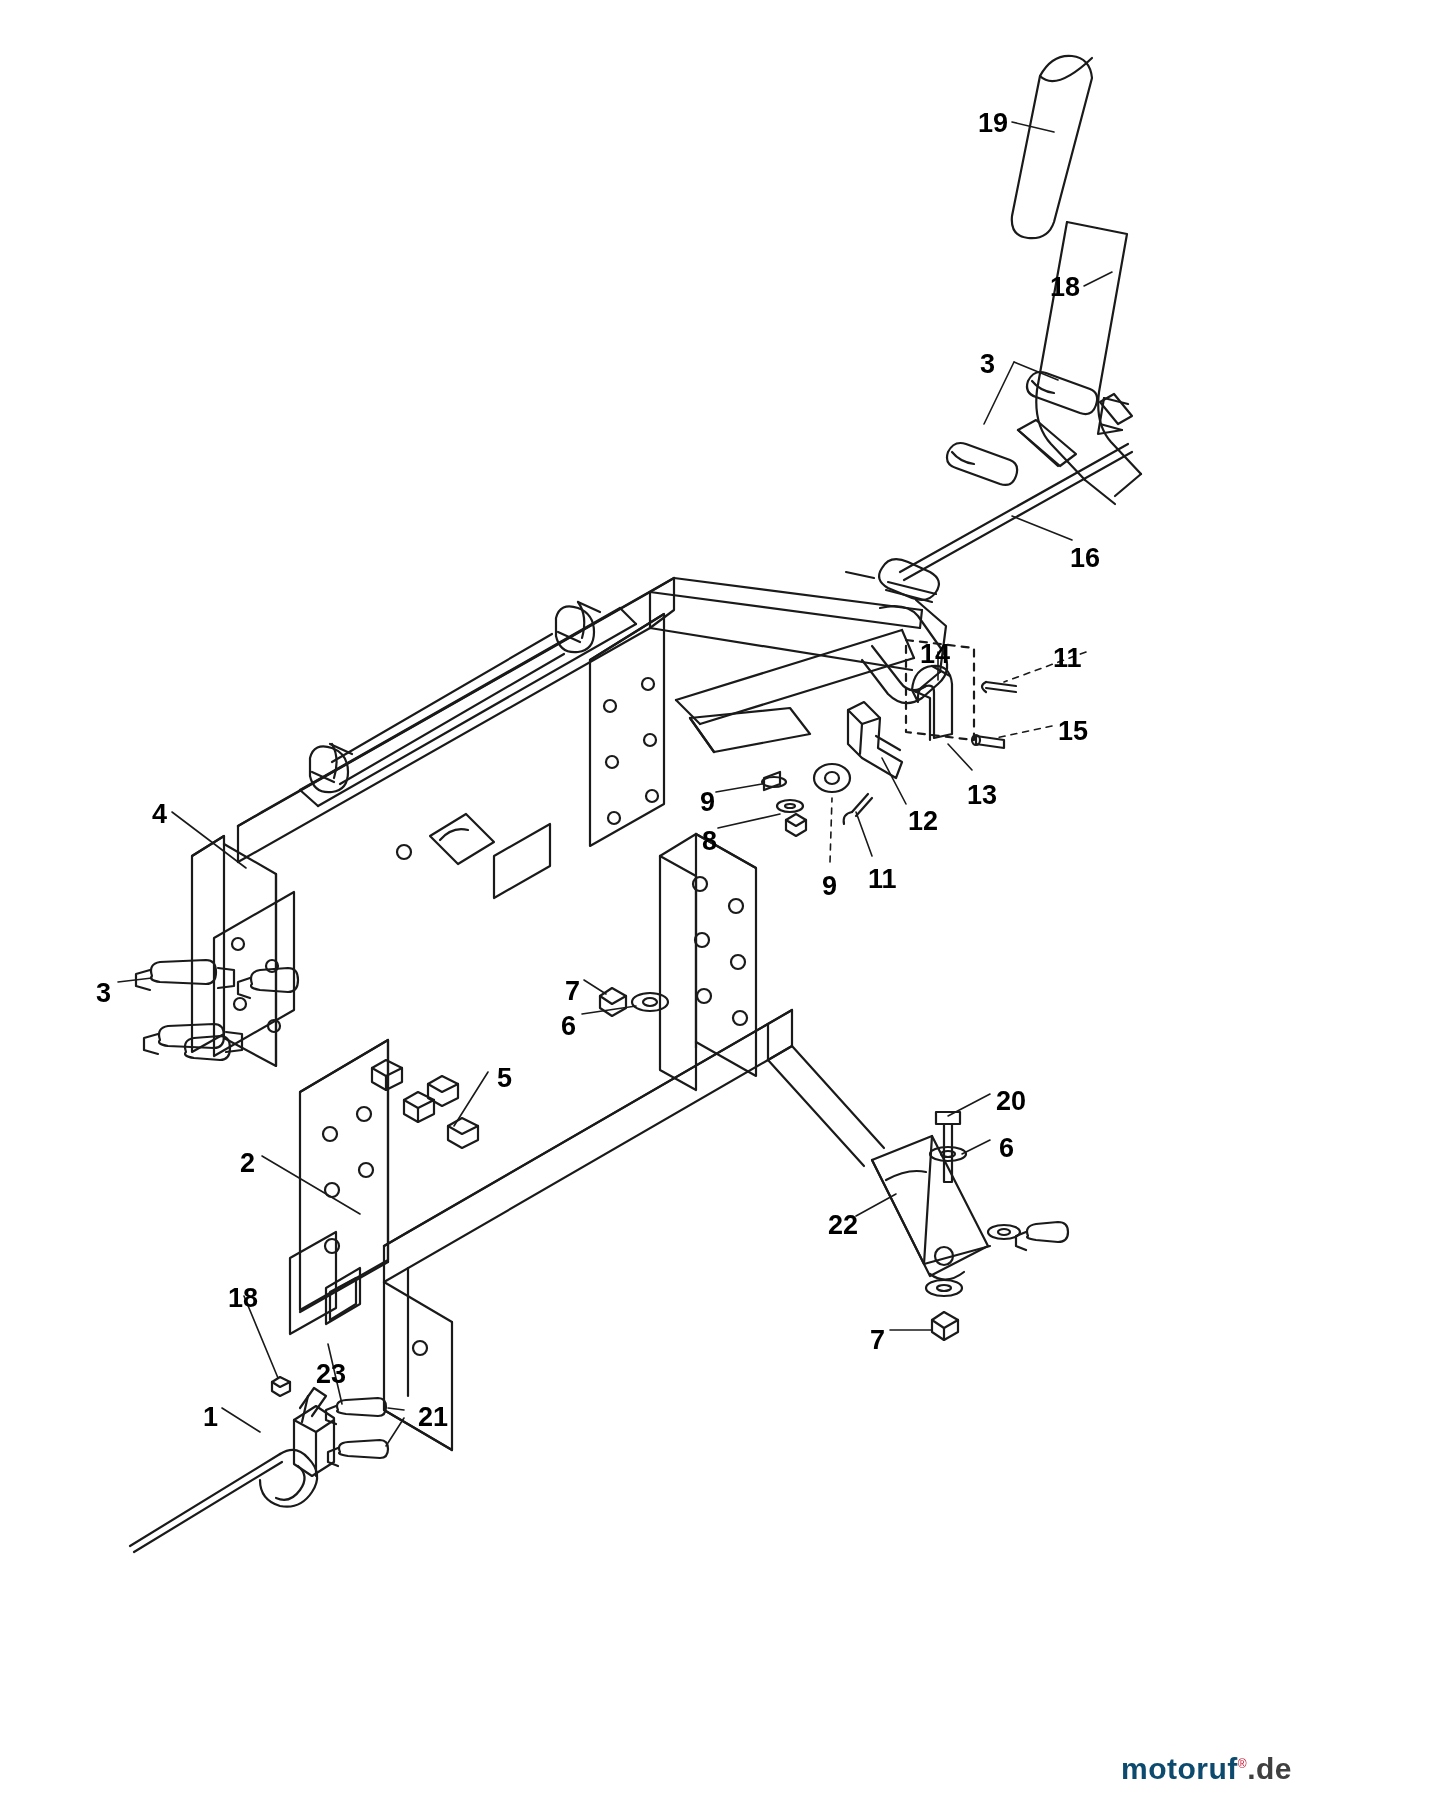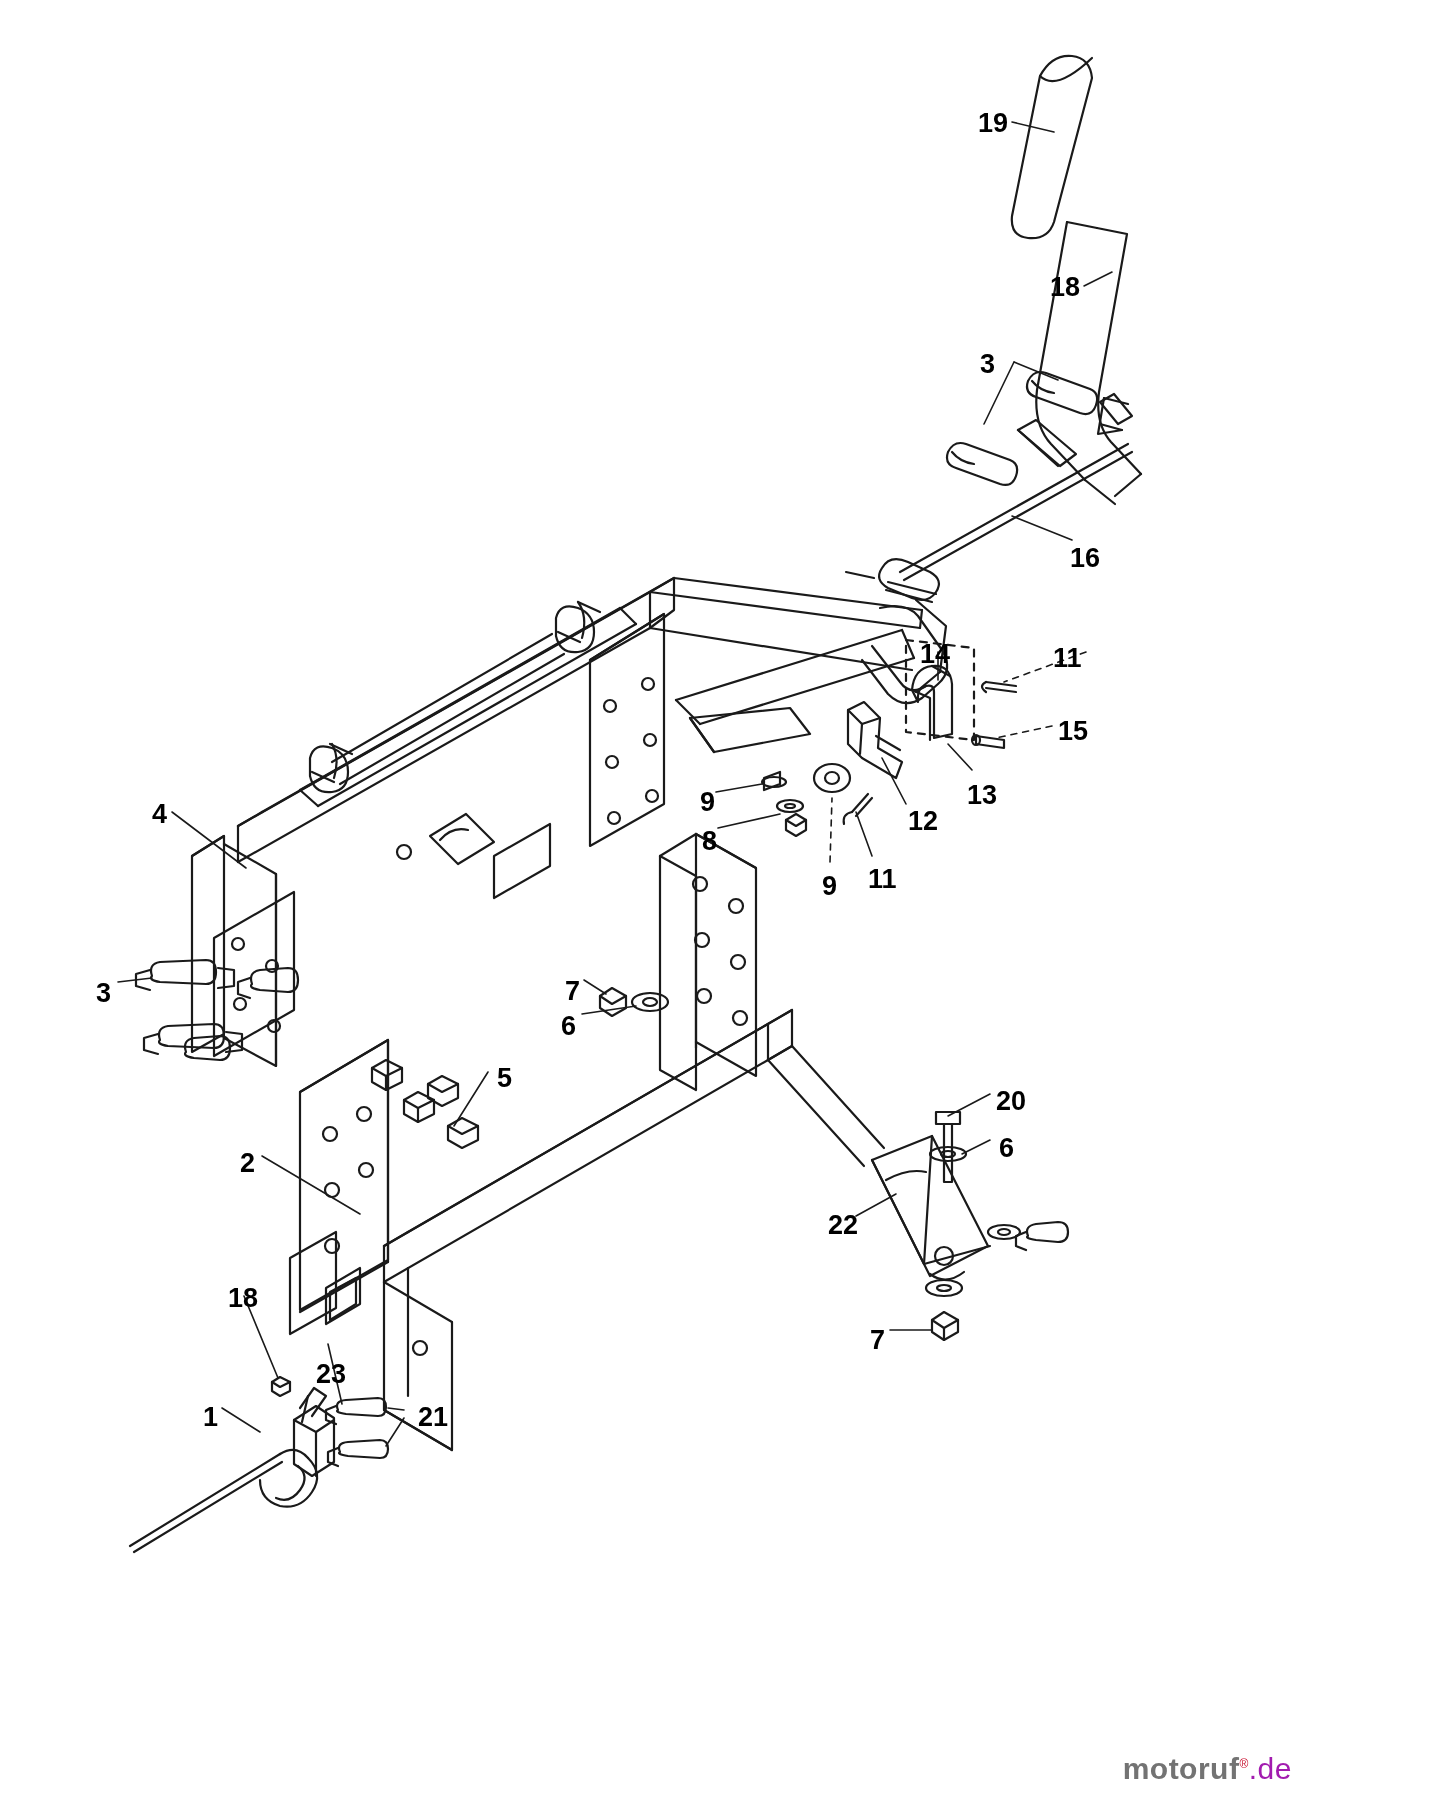--- a/index.html
+++ b/index.html
@@ -41,22 +41,22 @@
   .watermark {
     position: absolute;
     right: 18px;
     bottom: 14px;
     font-family: "Liberation Sans", sans-serif;
     font-size: 30px;
     letter-spacing: 0.5px;
     color: #1b3a8f;
     font-weight: normal;
   }
-  .watermark .wm-motor { color: #737373; font-weight: bold; }
-  .watermark .wm-de { color: #a21caf; font-weight: normal; }
+  .watermark .wm-motor { color: #0c4a6e; font-weight: bold; }
+  .watermark .wm-de { color: #404040; font-weight: bold; }
   .watermark .wm-tm {
     font-size: 12px;
     vertical-align: super;
     color: #c8102e;
   }
 </style>
 </head>
 <body>
 
 <div id="diagram-root">

